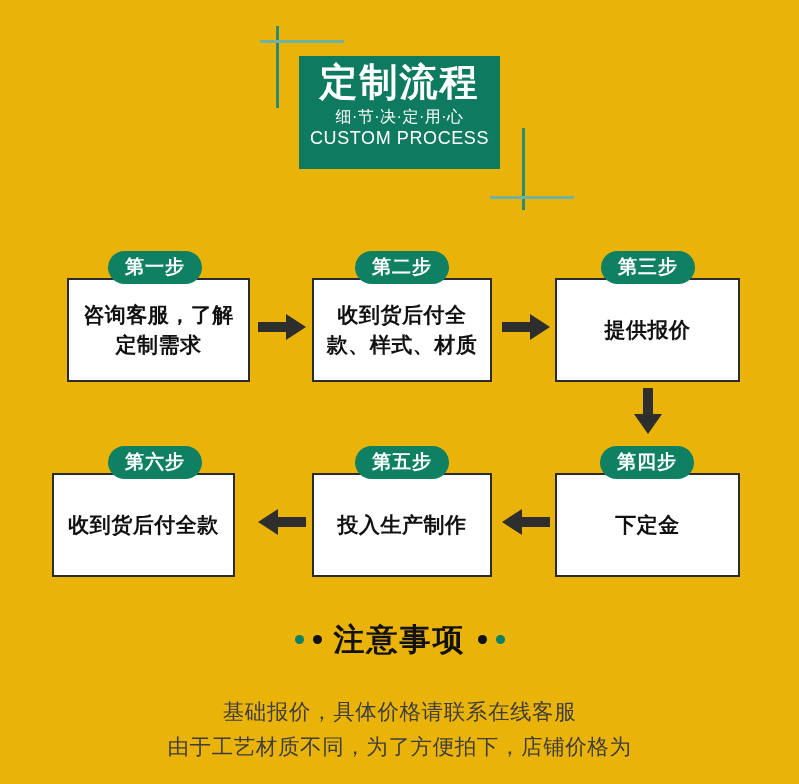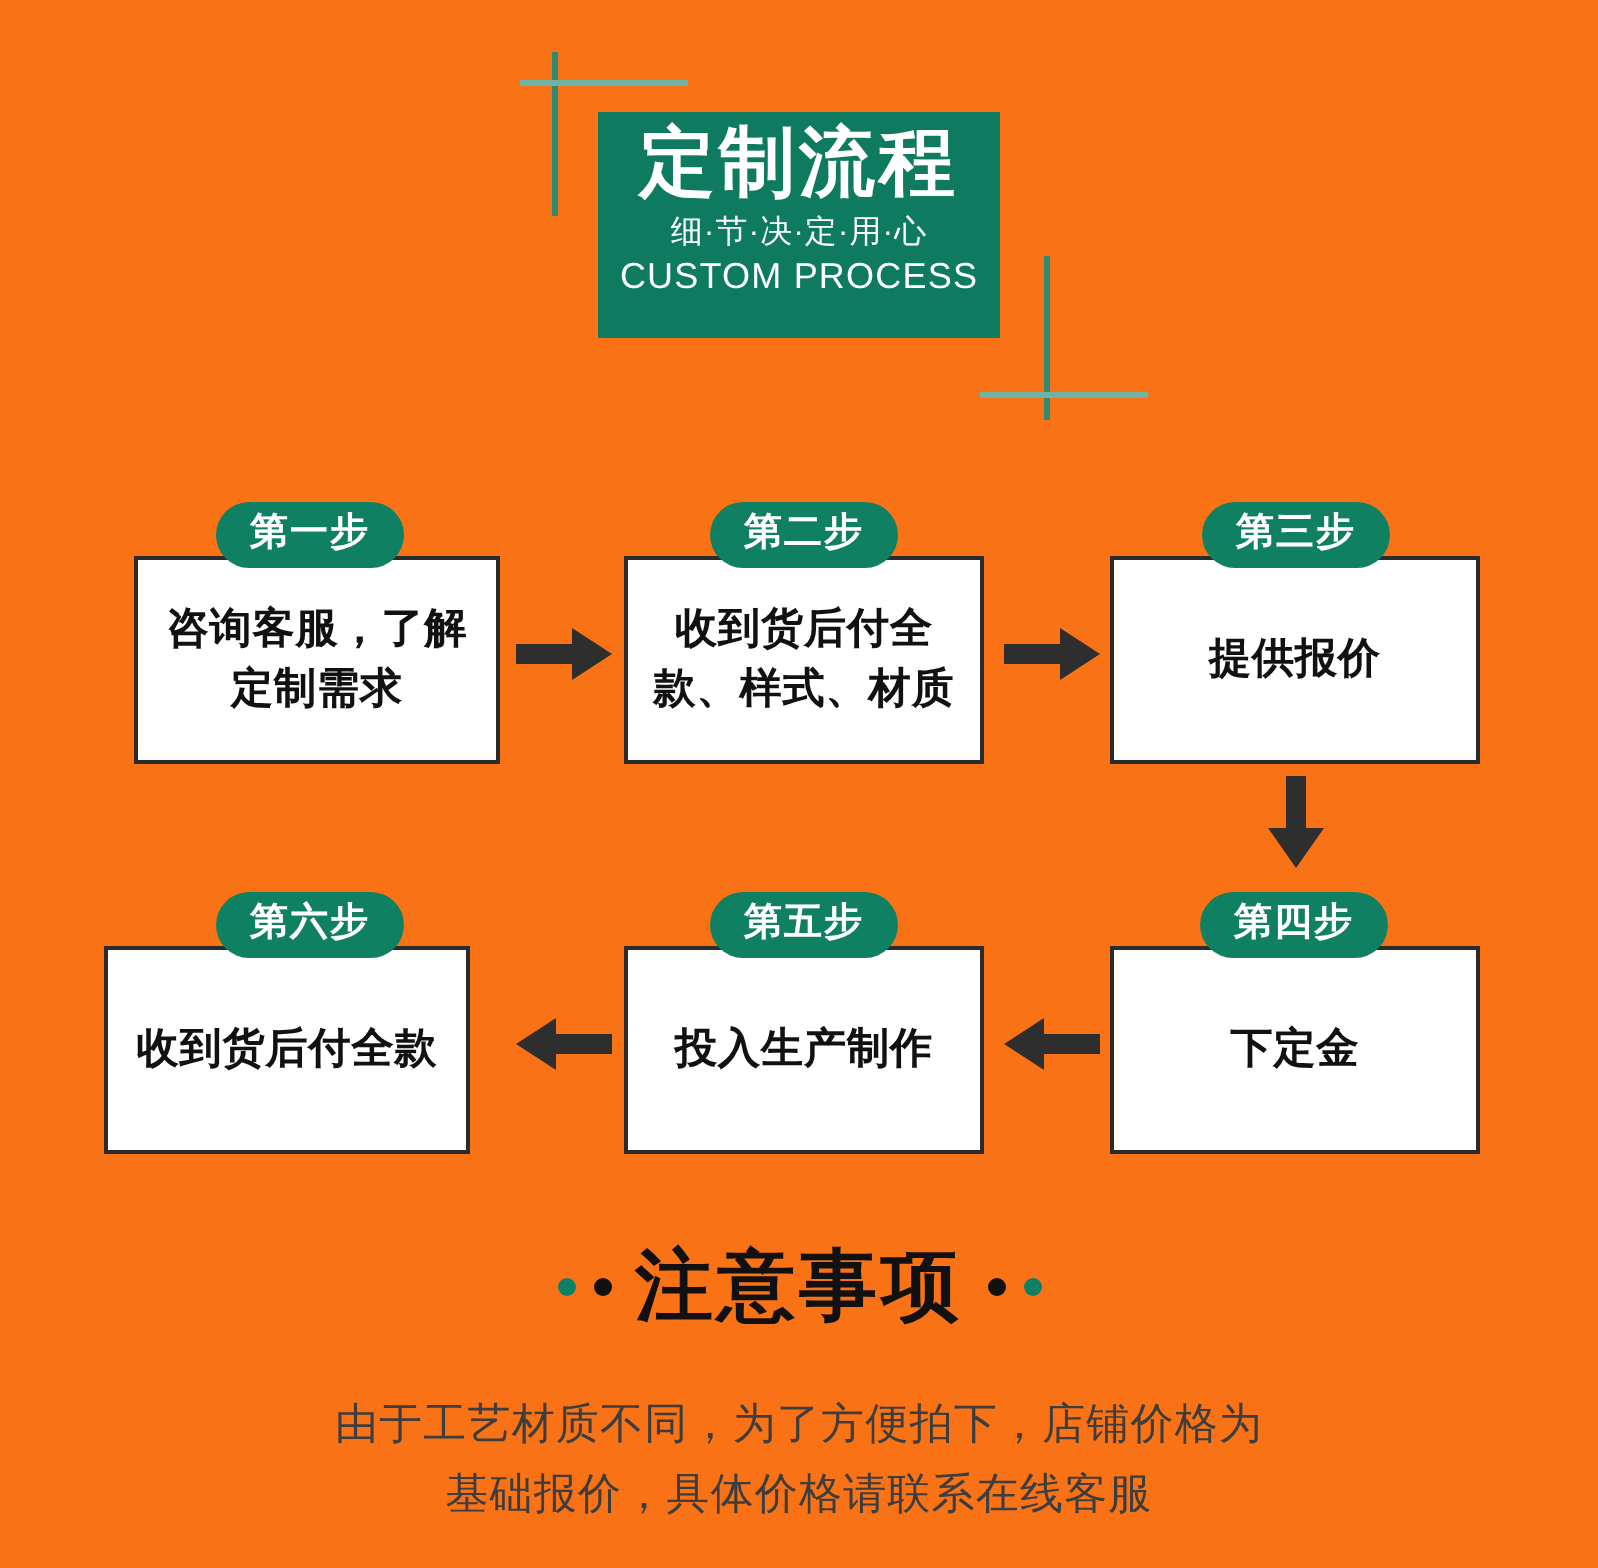--- a/index.html
+++ b/index.html
@@ -7,21 +7,21 @@
     padding: 0;
     background: #ffffff;
   }
   body {
     font-family: "Liberation Sans", "DejaVu Sans", sans-serif;
   }
   #page {
     position: relative;
     width: 799px;
     height: 784px;
-    background: #f97316;
+    background: #eab308;
     overflow: hidden;
   }
 
   
   .deco-line { position: absolute; background: #3f9b86; }
   .deco-v-tl { left: 276px; top: 26px; width: 3px; height: 82px; background: #2f8a72; }
   .deco-h-tl { left: 260px; top: 40px; width: 84px; height: 3px; background: #6fb3a3; }
   .deco-v-br { left: 522px; top: 128px; width: 3px; height: 82px; background: #2f8a72; }
   .deco-h-br { left: 490px; top: 196px; width: 84px; height: 3px; background: #6fb3a3; }
 
@@ -109,21 +109,21 @@
     width: 799px;
     display: flex;
     align-items: center;
     justify-content: center;
     gap: 9px;
   }
   .dot { width: 9px; height: 9px; border-radius: 50%; display: inline-block; }
   .dot-green { background: #0e8066; }
   .dot-black { background: #111111; }
   .notice-title {
-    font-size: 39px;
+    font-size: 31px;
     font-weight: bold;
     color: #111111;
     letter-spacing: 2px;
     line-height: 1;
     margin: 0 3px;
   }
   .notice-body {
     position: absolute;
     left: 0;
     top: 695px;
@@ -213,17 +213,17 @@
 
   <div class="notice-head">
     <span class="dot dot-green"></span>
     <span class="dot dot-black"></span>
     <span class="notice-title">注意事项</span>
     <span class="dot dot-black"></span>
     <span class="dot dot-green"></span>
   </div>
 
   <div class="notice-body">
+    <div>基础报价，具体价格请联系在线客服</div>
     <div>由于工艺材质不同，为了方便拍下，店铺价格为</div>
-    <div>基础报价，具体价格请联系在线客服</div>
   </div>
 
 </div>
 
 </body></html>

